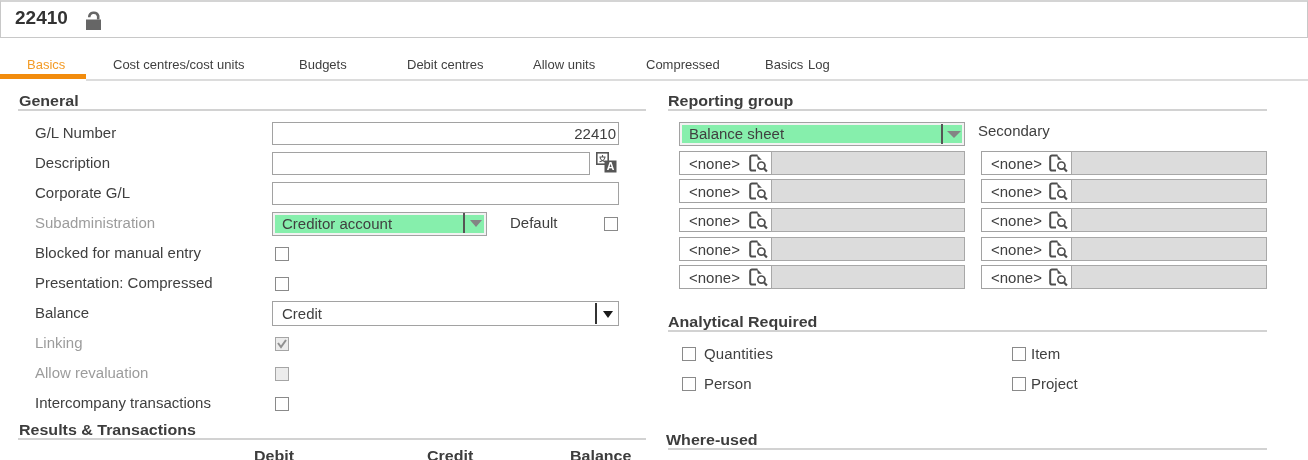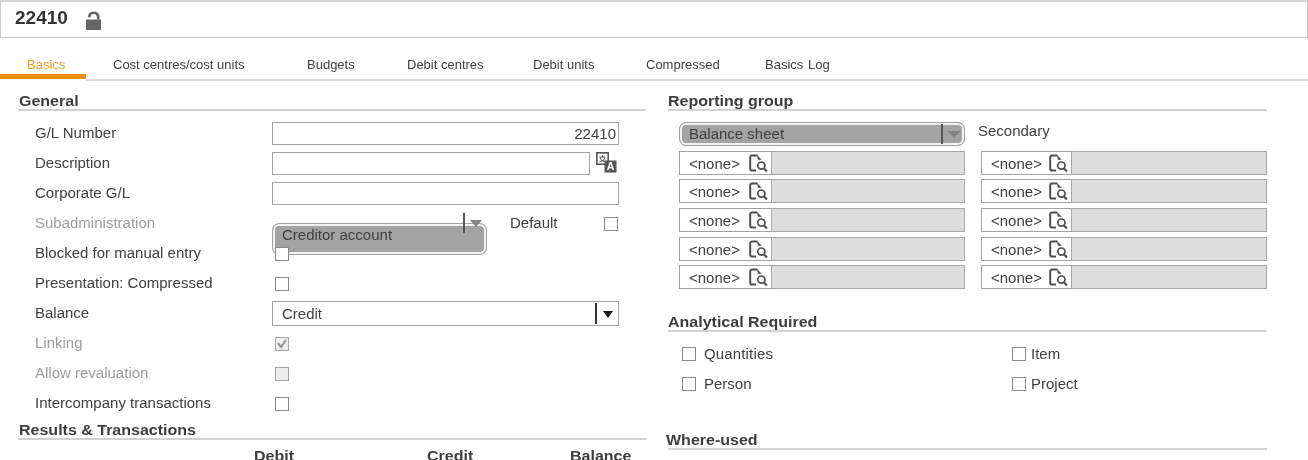--- a/index.html
+++ b/index.html
@@ -6,21 +6,21 @@
 body{width:1308px;height:460px;position:relative;background:#fff;
   font-family:"Liberation Sans",sans-serif;font-size:15px;color:#404040;overflow:hidden;}
 .abs{position:absolute;}
 .gray{color:#9c9c9c;}
 .hline{position:absolute;height:1px;background:#d2d2d2;}
 .input{position:absolute;background:#fff;border:1px solid #a2a2a2;box-sizing:border-box;height:23px;}
 .tx{display:inline-block;font-size:15px;line-height:21px;transform:scaleY(0.93);white-space:nowrap;}
 .cb{position:absolute;width:14px;height:14px;border:1px solid #8a8a8a;background:#fff;box-sizing:border-box;}
 .cbdis{background:#ececec;border-color:#a5a5a5;}
 .sel{position:absolute;box-sizing:border-box;border:1px solid #a2a2a2;background:#fff;}
-.seldis{background:#a3a3a3;box-shadow:inset 0 0 0 2px #f2f2f2;border-radius:7px;}
+.seldis{background:#86efac;box-shadow:inset 0 0 0 2px #f2f2f2;}
 .selsep{position:absolute;width:2px;background:#555;}
 .arrow{position:absolute;width:0;height:0;border-left:6px solid transparent;border-right:6px solid transparent;border-top:7px solid #848484;}
 .gbox{position:absolute;background:#dcdcdc;border:1px solid #a8a8a8;box-sizing:border-box;height:24px;}
 .wbox{position:absolute;background:#fff;border:1px solid #a2a2a2;box-sizing:border-box;height:24px;text-align:right;}
 .lbl{position:absolute;white-space:nowrap;line-height:23px;transform:scaleY(0.93);}
 .shead{position:absolute;font-weight:bold;white-space:nowrap;color:#3d3d3d;font-size:16px;line-height:16px;transform:scaleY(0.875);}
 .tab{position:absolute;font-size:13px;line-height:15px;white-space:nowrap;top:57px;}
 </style>
 </head>
 <body>
@@ -29,23 +29,23 @@
 <div class="abs" style="left:15px;top:7px;font-size:19px;font-weight:bold;color:#333;">22410</div>
 <svg class="abs" style="left:84px;top:8px;" width="20" height="24" viewBox="0 0 20 24">
   <rect x="2" y="11.5" width="15" height="10.5" fill="#666"></rect>
   <path d="M 5.2 9.2 A 4.6 4.6 0 0 1 14.2 8 L 14.2 11.5" fill="none" stroke="#666" stroke-width="2.6"></path>
 </svg>
 
 <div class="abs" style="left:0;top:74px;width:86px;height:5px;background:#f28c0d;"></div>
 <div class="abs" style="left:86px;top:79px;width:1222px;height:2px;background:#dcdcdc;"></div>
 <div class="tab" style="left:27px;color:#f39b26;">Basics</div>
 <div class="tab" style="left:113px;text-align:center;">Cost centres/cost units</div>
-<div class="tab" style="left:307px;">Budgets</div>
+<div class="tab" style="left:299px;">Budgets</div>
 <div class="tab" style="left:407px;">Debit centres</div>
-<div class="tab" style="left:533px;">Debit units</div>
+<div class="tab" style="left:533px;">Allow units</div>
 <div class="tab" style="left:646px;">Compressed</div>
 <div class="tab" style="left:765px;">Basics</div>
 <div class="tab" style="left:808px;">Log</div>
 
 <div class="shead" style="left:19px;top:94px;">General</div>
 <div class="hline" style="left:18px;top:109px;width:628px;height:2px;"></div>
 
 <div class="lbl" style="left:35px;top:121px;">G/L Number</div>
 <div class="input" style="left:272px;top:122px;width:347px;text-align:right;padding-right:2px;"><span class="tx">22410</span></div>
 
@@ -55,21 +55,21 @@
   <rect x="0.8" y="0.8" width="11.4" height="11.4" fill="#fff" stroke="#565656" stroke-width="1.6"></rect>
   <path d="M3.5 5 H9.5 M6.5 3 V5 M4 5 C4 8 8 9.5 9.5 9.8 M9 5 C9 8 5 9.5 3.5 9.8" fill="none" stroke="#565656" stroke-width="1.1"></path>
   <rect x="8.5" y="8.5" width="12" height="12" fill="#565656"></rect>
   <text x="14.6" y="18.3" font-size="10.5" font-weight="bold" text-anchor="middle" fill="#fff" font-family="Liberation Sans">A</text>
 </svg>
 
 <div class="lbl" style="left:35px;top:181px;">Corporate G/L</div>
 <div class="input" style="left:272px;top:182px;width:347px;"></div>
 
 <div class="lbl gray" style="left:35px;top:211px;">Subadministration</div>
-<div class="sel seldis" style="left:272px;top:223px;width:215px;height:32px;"><span class="tx" style="margin-left:9px;line-height:22px;">Creditor account</span></div>
+<div class="sel seldis" style="left:272px;top:212px;width:215px;height:24px;"><span class="tx" style="margin-left:9px;line-height:22px;">Creditor account</span></div>
 <div class="selsep" style="left:463px;top:213px;height:20px;"></div>
 <div class="arrow" style="left:470px;top:220px;"></div>
 <div class="lbl" style="left:510px;top:211px;">Default</div>
 <div class="cb" style="left:604px;top:217px;"></div>
 
 <div class="lbl" style="left:35px;top:241px;">Blocked for manual entry</div>
 <div class="cb" style="left:275px;top:247px;"></div>
 
 <div class="lbl" style="left:35px;top:271px;">Presentation: Compressed</div>
 <div class="cb" style="left:275px;top:277px;"></div>

